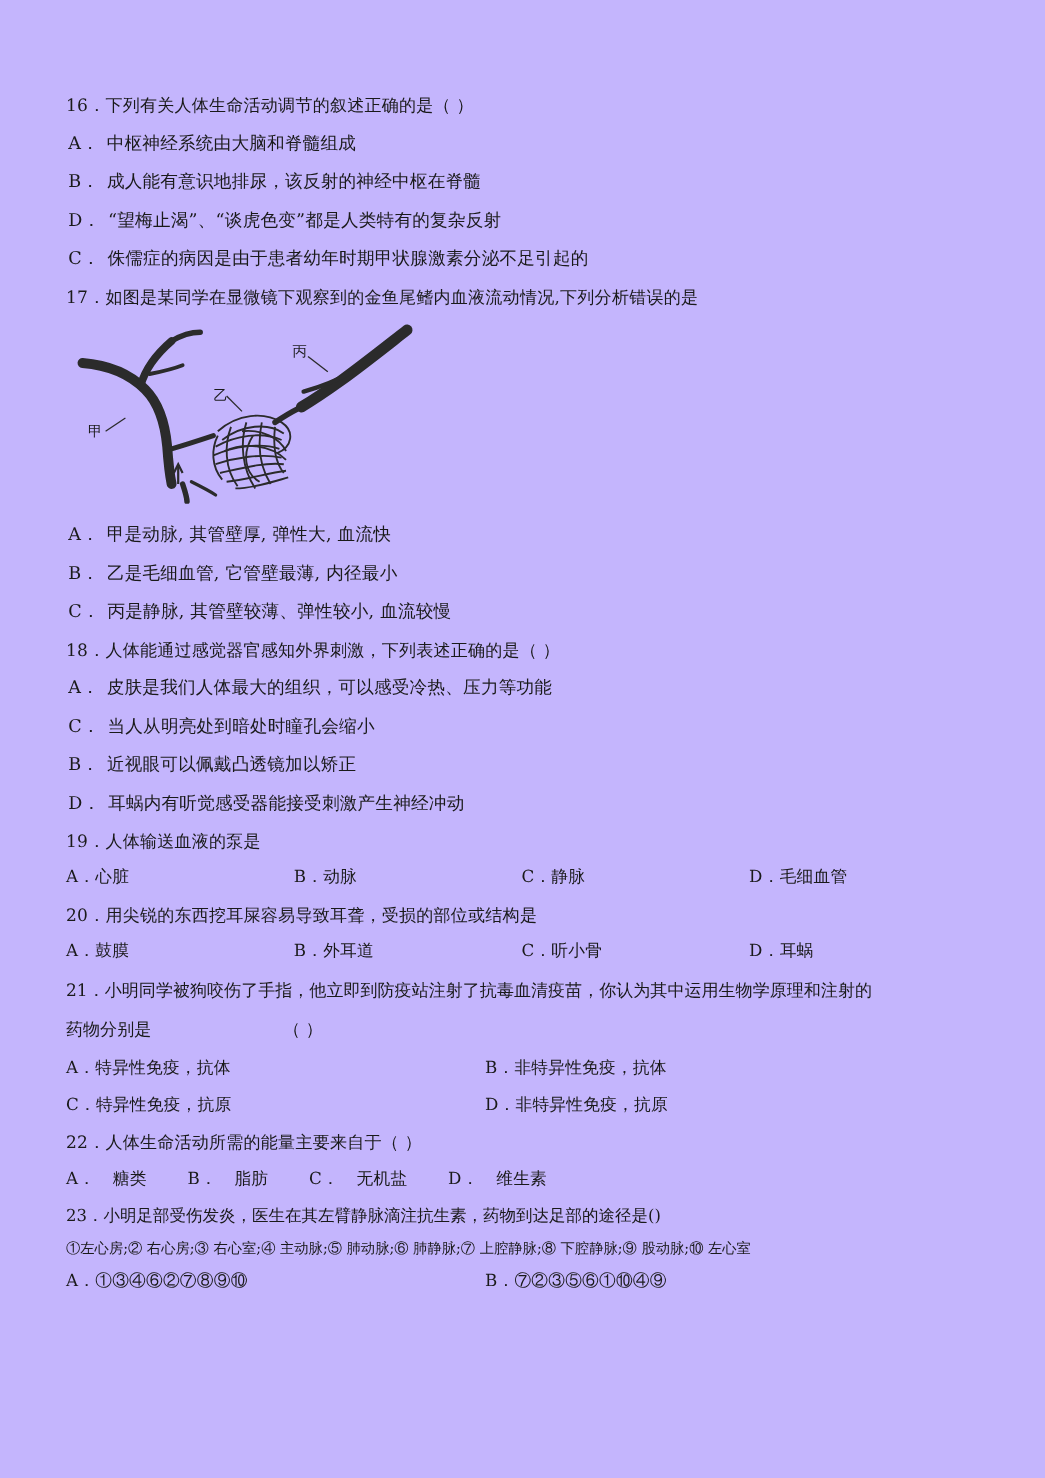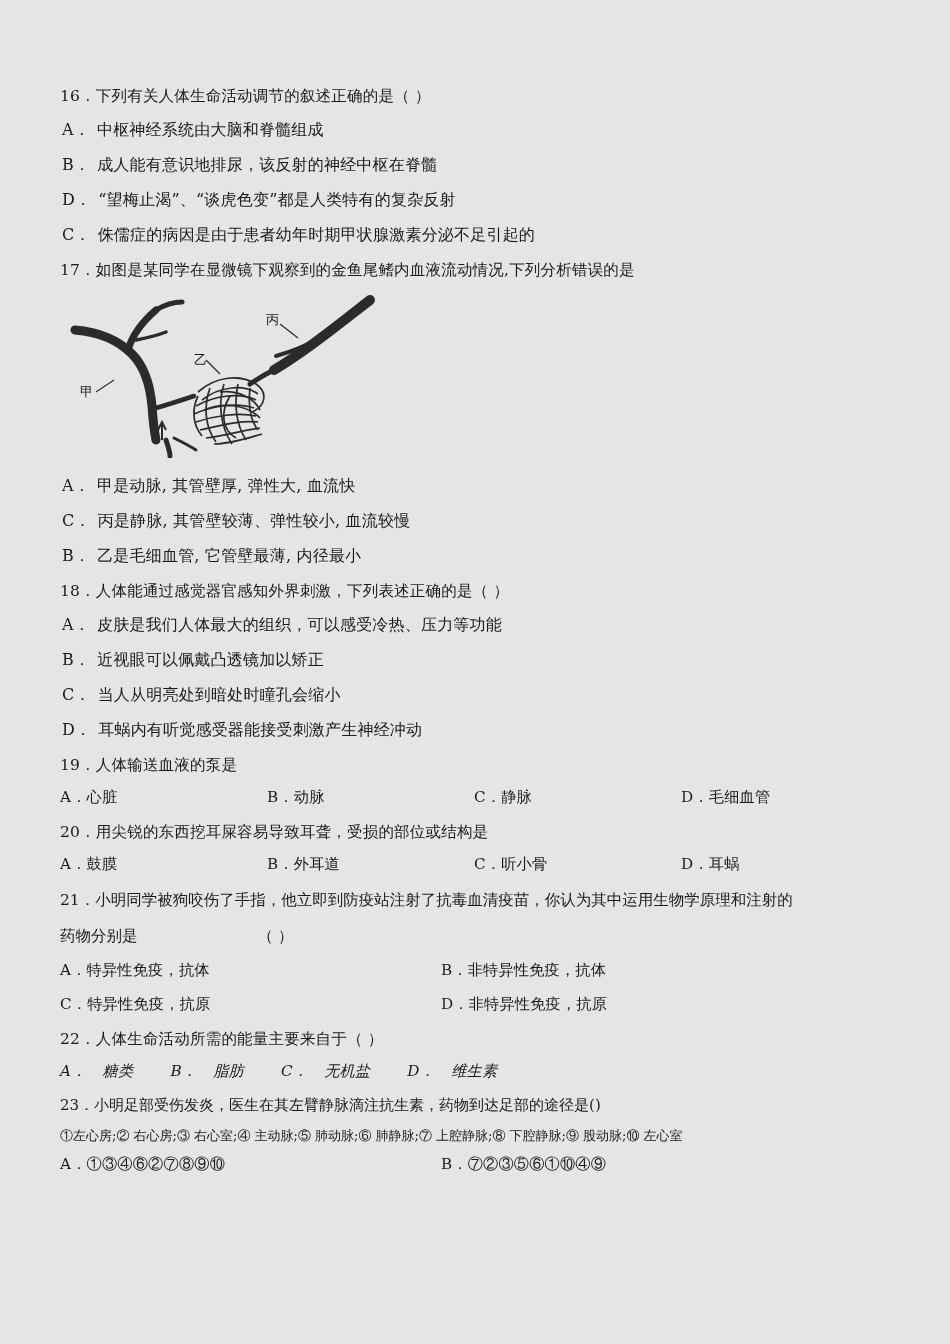--- a/index.html
+++ b/index.html
@@ -12,21 +12,21 @@
     height: 1344px;
     font-family: "DejaVu Serif", "Liberation Serif", serif;
     color: #1a1a1a;
   }
   .page {
     position: relative;
     width: 950px;
     height: 1344px;
     box-sizing: border-box;
     padding: 84px 62px 40px 60px;
-    background: #e5e5e5;
+    background: #c4b5fd;
   }
   .q {
     margin-bottom: 6px;
   }
   .stem {
     font-size: 15.5px;
     line-height: 1.55;
     margin: 0 0 10px 0;
     letter-spacing: 0.2px;
   }
@@ -66,21 +66,20 @@
   }
   .q17-stem {
     margin-bottom: 2px;
   }
   .tight { margin-bottom: 9px; }
   .inline-opts {
     font-size: 15.2px;
     line-height: 1.5;
     letter-spacing: 0.2px;
     margin: 0 0 11px 0;
-    font-style: italic;
   }
   .inline-opts span { margin-right: 16px; }
   .chain {
     font-size: 13px;
     line-height: 1.55;
     margin: 0 0 7px 0;
   }
   .stem-2line {
     font-size: 15.5px;
     line-height: 1.75;
@@ -160,29 +159,29 @@
 
         <g stroke="#2b2b2b" stroke-width="1.2">
           <path d="M26 104 L 44 92" fill="none"></path>
           <path d="M136 72 L 150 86" fill="none"></path>
           <path d="M210 36 L 228 50" fill="none"></path>
         </g>
       </svg>
     </div>
 
     <p class="opt"><span class="lab">A．</span><span>甲是动脉, 其管壁厚, 弹性大, 血流快</span></p>
+    <p class="opt"><span class="lab">B．</span><span>乙是毛细血管, 它管壁最薄, 内径最小</span></p>
     <p class="opt"><span class="lab">C．</span><span>丙是静脉, 其管壁较薄、弹性较小, 血流较慢</span></p>
-    <p class="opt"><span class="lab">B．</span><span>乙是毛细血管, 它管壁最薄, 内径最小</span></p>
   </div>
 
   <div class="q">
     <p class="stem">18．人体能通过感觉器官感知外界刺激，下列表述正确的是（        ）</p>
     <p class="opt"><span class="lab">A．</span><span>皮肤是我们人体最大的组织，可以感受冷热、压力等功能</span></p>
+    <p class="opt"><span class="lab">C．</span><span>当人从明亮处到暗处时瞳孔会缩小</span></p>
     <p class="opt"><span class="lab">B．</span><span>近视眼可以佩戴凸透镜加以矫正</span></p>
-    <p class="opt"><span class="lab">C．</span><span>当人从明亮处到暗处时瞳孔会缩小</span></p>
     <p class="opt"><span class="lab">D．</span><span>耳蜗内有听觉感受器能接受刺激产生神经冲动</span></p>
   </div>
 
   <div class="q">
     <p class="stem tight">19．人体输送血液的泵是</p>
     <div class="opt-row row4">
       <div><span class="lab">A．</span><span>心脏</span></div>
       <div><span class="lab">B．</span><span>动脉</span></div>
       <div><span class="lab">C．</span><span>静脉</span></div>
       <div><span class="lab">D．</span><span>毛细血管</span></div>

